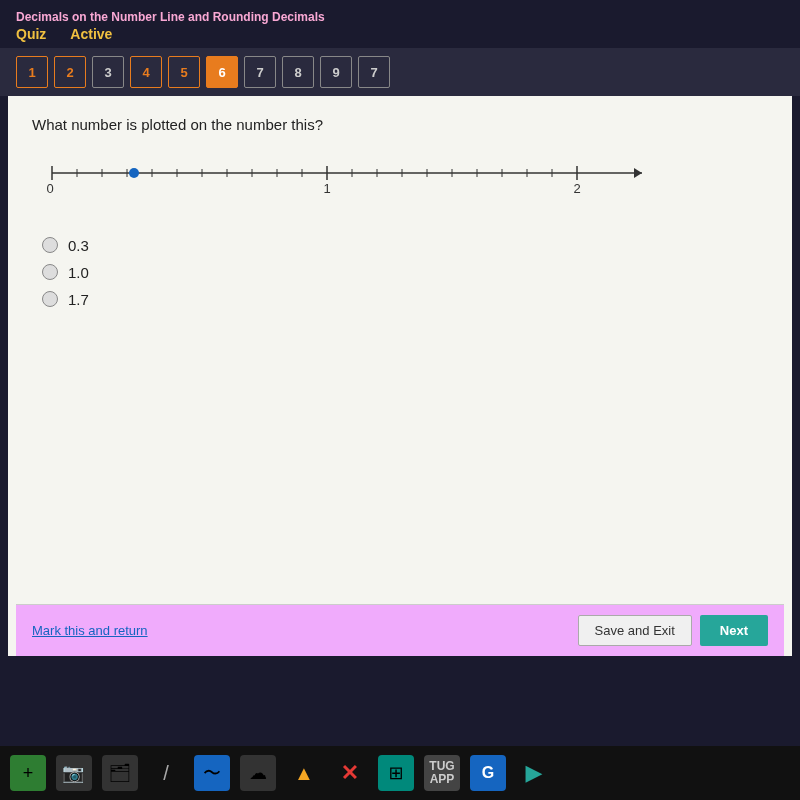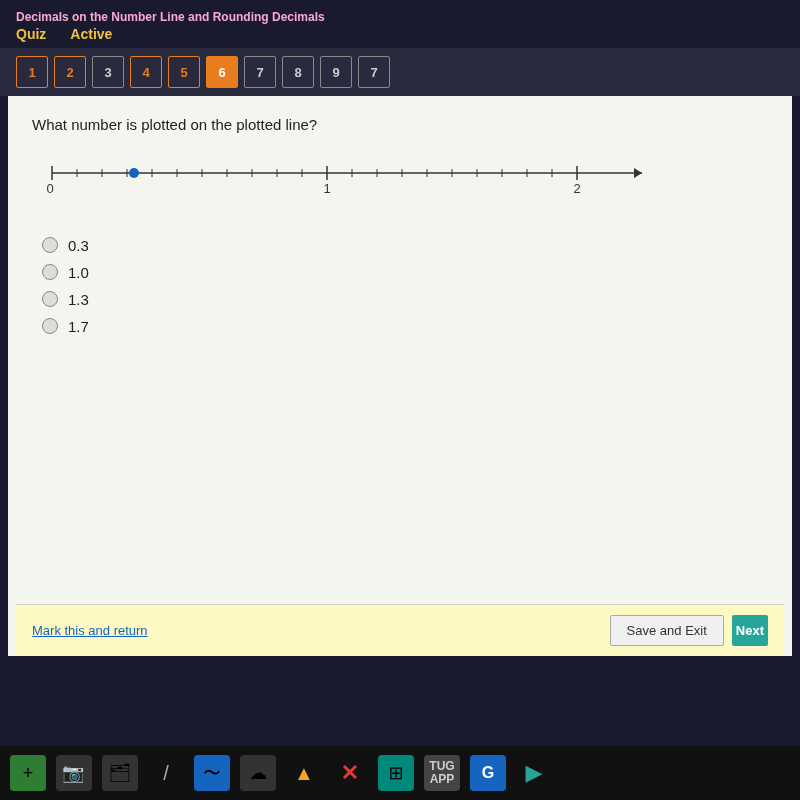--- a/index.html
+++ b/index.html
@@ -115,21 +115,21 @@
       font-size: 15px;
       color: #222;
     }
 
     
     .footer {
       position: absolute;
       bottom: 0;
       left: 8px;
       right: 8px;
-      background: #fef9c3;
+      background: #f0abfc;
       border-top: 1px solid #ccc;
       padding: 10px 16px;
       display: flex;
       align-items: center;
       justify-content: space-between;
     }
     .mark-return {
       color: #1565c0;
       font-size: 13px;
       text-decoration: underline;
@@ -147,21 +147,21 @@
       padding: 7px 16px;
       cursor: pointer;
       border-radius: 2px;
     }
     .btn-next {
       background: #26a69a;
       border: none;
       color: #fff;
       font-size: 13px;
       font-weight: bold;
-      padding: 7px 4px;
+      padding: 7px 20px;
       cursor: pointer;
       border-radius: 2px;
     }
 
     
     .taskbar {
       background: #111;
       height: 54px;
       display: flex;
       align-items: center;
@@ -208,21 +208,21 @@
     <div class="q-btn active">6</div>
     <div class="q-btn">7</div>
     <div class="q-btn">8</div>
     <div class="q-btn">9</div>
     <div class="q-btn">7</div>
   </div>
 
 <div style="position: relative; height: 610px; background: #1a1a2e;">
   <div class="main-content">
 
-    <div class="question-text">What number is plotted on the plotted line?</div>
+    <div class="question-text">What number is plotted on the number this?</div>
 
     <div class="number-line-container">
       <svg class="number-line-svg" viewBox="0 0 620 50">
 
         <line x1="10" y1="20" x2="600" y2="20" stroke="#333" stroke-width="1.5"></line>
 
         <polygon points="600,20 592,15 592,25" fill="#333"></polygon>
 
         <line x1="10" y1="13" x2="10" y2="27" stroke="#333" stroke-width="1.5"></line>
 
@@ -259,24 +259,20 @@
     </div>
 
     <div class="choices">
     <div class="choice-item">
           <div class="radio-circle"></div>
           <span class="choice-label">0.3</span>
         </div>
         <div class="choice-item">
           <div class="radio-circle"></div>
           <span class="choice-label">1.0</span>
-        </div>
-        <div class="choice-item">
-          <div class="radio-circle"></div>
-          <span class="choice-label">1.3</span>
         </div>
         <div class="choice-item">
           <div class="radio-circle"></div>
           <span class="choice-label">1.7</span>
         </div>
       </div>
 
     <div class="footer">
       <span class="mark-return">Mark this and return</span>
       <div class="footer-buttons">

